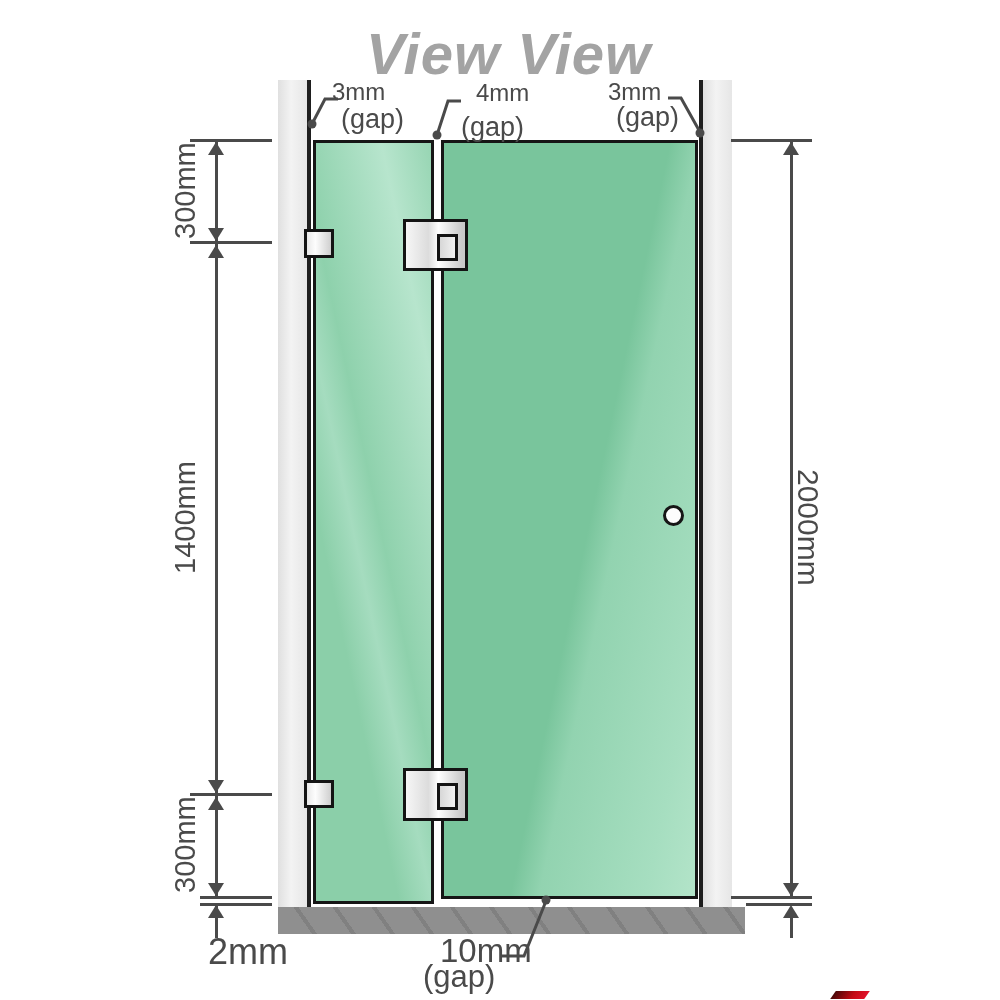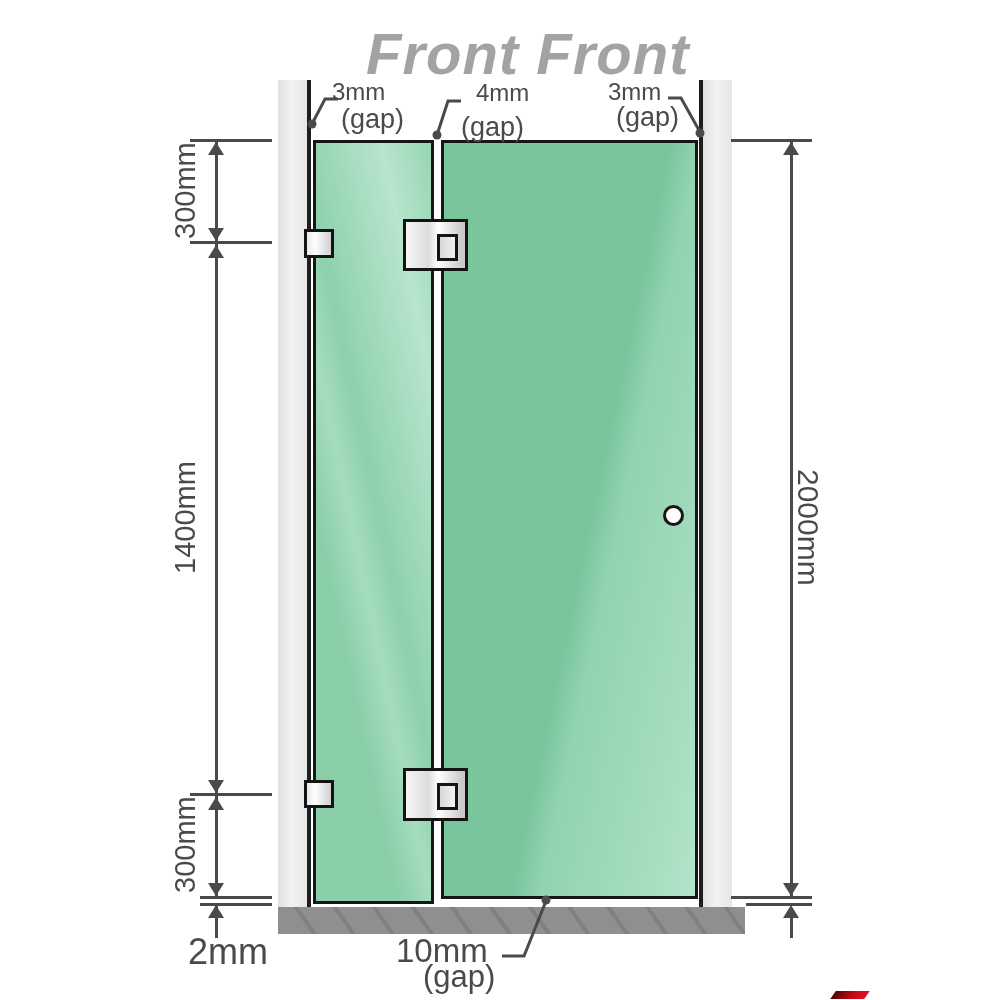--- a/index.html
+++ b/index.html
@@ -68,21 +68,21 @@
     left:833px;top:991px;width:34px;height:8px;
     background:linear-gradient(90deg,#4a0808,#c40a14 60%,#e0122a);
     transform:skewX(-35deg);
   }
 </style>
 </head>
 <body>
 
 <div id="stage">
 
-  <div id="title" class="abs">Front Front</div>
+  <div id="title" class="abs">View View</div>
 
   <div class="abs wall" style="left:278px"></div>
   <div class="abs wall-edge" style="left:307px"></div>
   <div class="abs wall-edge" style="left:699px"></div>
   <div class="abs wall" style="left:703px"></div>
 
   <div id="panel-fixed" class="abs panel"></div>
   <div id="panel-door" class="abs panel"></div>
   <div id="door-knob" class="abs"></div>
 
@@ -103,21 +103,21 @@
   <div class="abs arr down" style="left:208px;top:228px"></div>
   <div class="abs arr up" style="left:208px;top:245px"></div>
   <div class="abs arr down" style="left:208px;top:780px"></div>
   <div class="abs arr up" style="left:208px;top:797px"></div>
   <div class="abs arr down" style="left:208px;top:883px"></div>
   <div class="abs arr up" style="left:208px;top:905px"></div>
 
   <div class="abs vlabel" style="left:168px;top:139px;height:104px">300mm</div>
   <div class="abs vlabel" style="left:168px;top:243px;height:550px">1400mm</div>
   <div class="abs vlabel" style="left:168px;top:793px;height:103px">300mm</div>
-  <div class="abs dim" style="left:188px;top:933px;font-size:36px">2mm</div>
+  <div class="abs dim" style="left:208px;top:933px;font-size:36px">2mm</div>
 
   <div class="abs tick" style="left:731px;top:139px;width:81px"></div>
   <div class="abs tick" style="left:731px;top:896px;width:81px"></div>
   <div class="abs tick" style="left:746px;top:903px;width:66px"></div>
   <div class="abs vline" style="left:790px;top:142px;height:754px"></div>
   <div class="abs vline" style="left:790px;top:917px;height:21px"></div>
   <div class="abs arr up" style="left:783px;top:142px"></div>
   <div class="abs arr down" style="left:783px;top:883px"></div>
   <div class="abs arr up" style="left:783px;top:905px"></div>
   <div class="abs vlabel readdown" style="left:791px;top:400px;height:255px">2000mm</div>
@@ -133,21 +133,21 @@
     <circle cx="546" cy="900" r="4.5" fill="#4a4a4a"></circle>
   </svg>
 
   <div class="abs dim" style="left:332px;top:79px">3mm</div>
   <div class="abs dim small" style="left:341px;top:105px">(gap)</div>
   <div class="abs dim" style="left:476px;top:80px">4mm</div>
   <div class="abs dim small" style="left:461px;top:113px">(gap)</div>
   <div class="abs dim" style="left:608px;top:79px">3mm</div>
   <div class="abs dim small" style="left:616px;top:103px">(gap)</div>
 
-  <div class="abs dim" style="left:396px;top:934px;font-size:33px">10mm</div>
+  <div class="abs dim" style="left:440px;top:934px;font-size:33px">10mm</div>
   <div class="abs dim" style="left:423px;top:961px;font-size:31px">(gap)</div>
 
   <div class="abs bracket" style="left:304px;top:229px;height:29px"></div>
   <div class="abs bracket" style="left:304px;top:780px;height:28px"></div>
   <div class="abs hinge" style="left:403px;top:219px;height:52px">
     <div class="notch"></div>
   </div>
   <div class="abs hinge" style="left:403px;top:768px;height:53px">
     <div class="notch"></div>
   </div>

